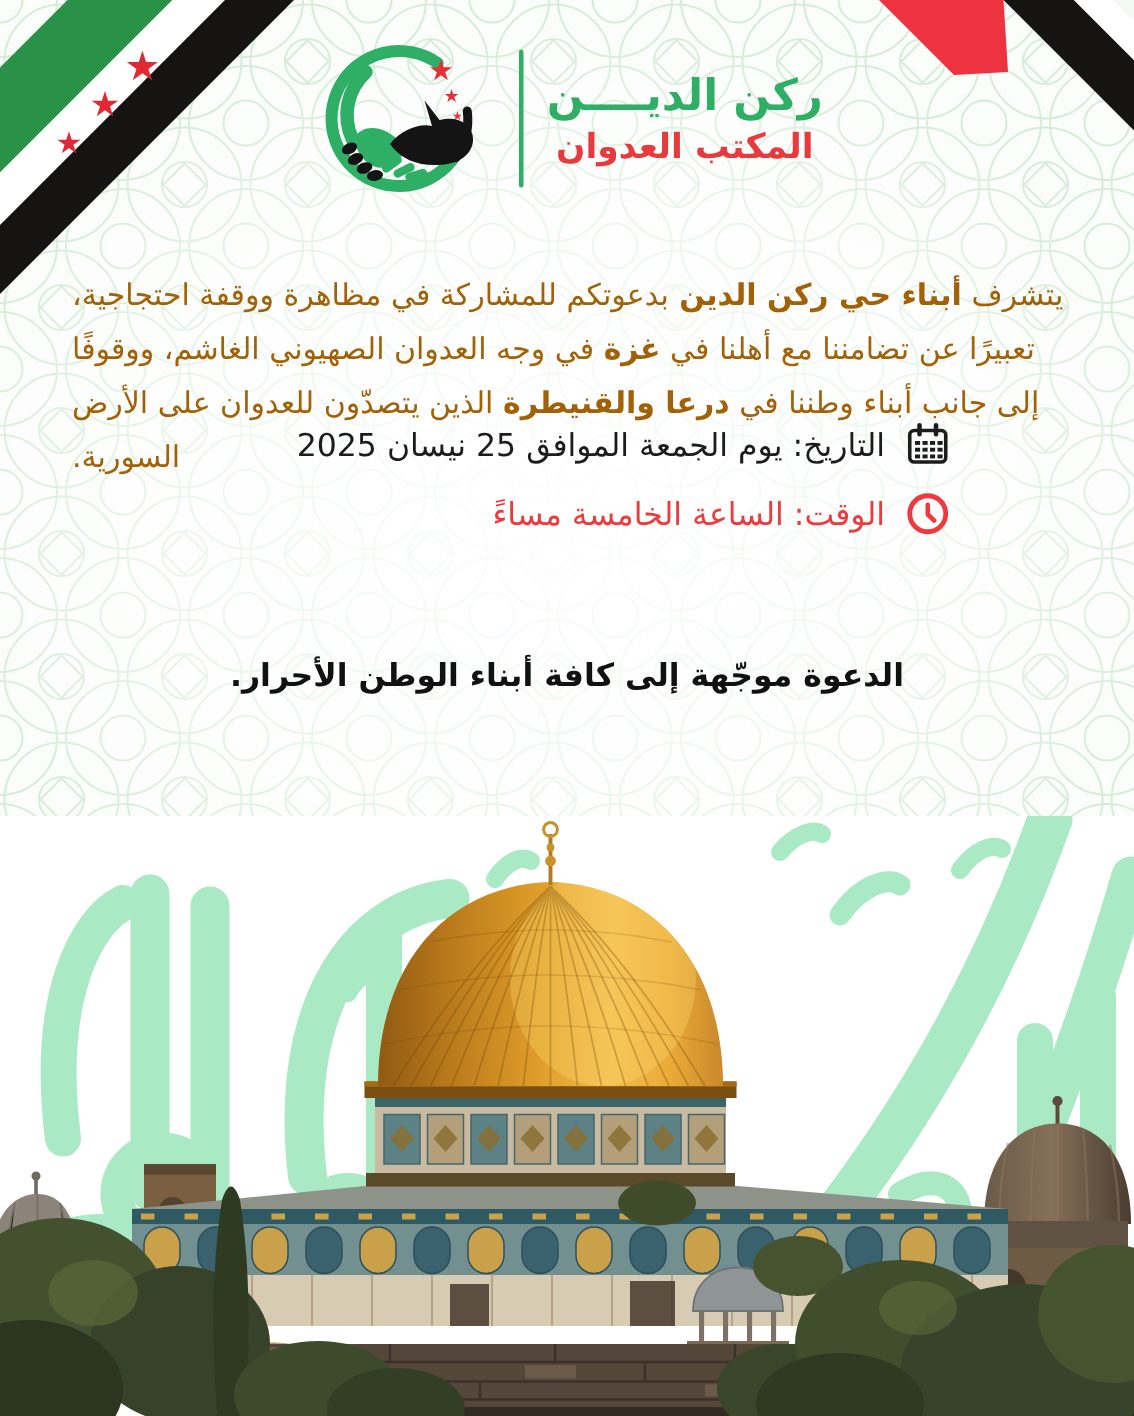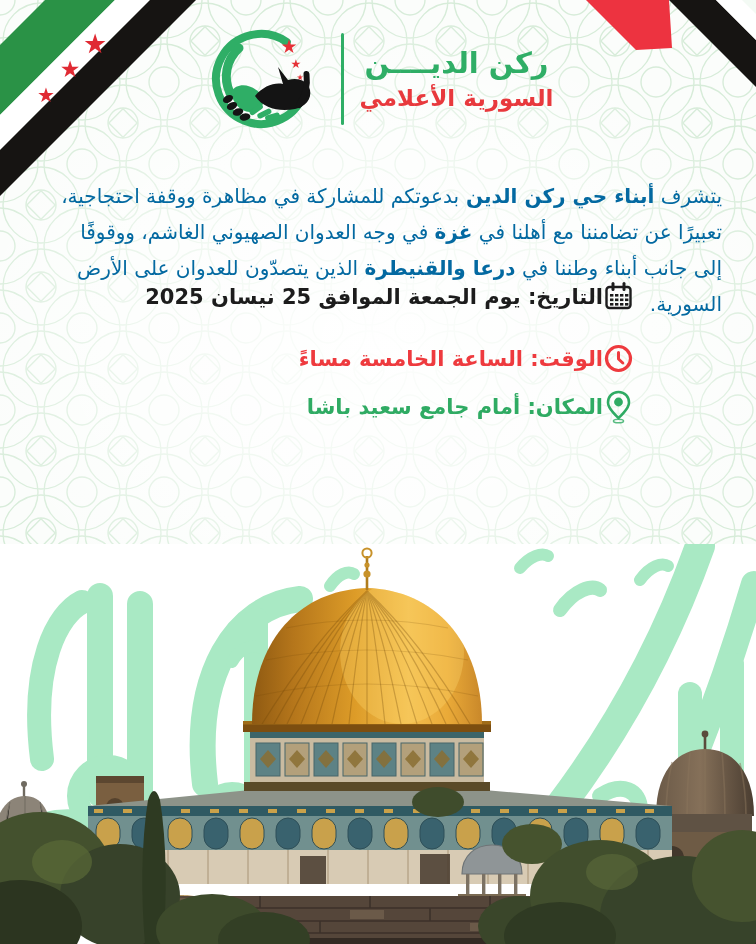--- a/index.html
+++ b/index.html
@@ -21,36 +21,36 @@
     position:absolute;top:22px;left:0;right:0;
     display:flex;justify-content:center;align-items:center;gap:16px;
   }
   .logo-text{direction:rtl;text-align:center;line-height:1.15;}
   .logo-title{color:#2fae66;font-size:29px;font-weight:bold;}
   .logo-sub{color:#e8393d;font-size:23px;font-weight:bold;margin-top:5px;}
   .vdivider{width:3px;height:92px;background:#2fae66;border-radius:2px;}
 
   .intro{
     position:absolute;top:158px;left:48px;right:34px;
-    direction:rtl;text-align:right;color:#0369a1;
+    direction:rtl;text-align:left;color:#a16207;
     font-size:20px;line-height:36px;
   }
   .b{font-weight:bold;}
 
   .details{
     position:absolute;top:281px;left:60px;right:122px;
     display:flex;flex-direction:column;gap:15px;
   }
   .detail-row{
-    direction:rtl;display:flex;align-items:center;
-    font-size:21px;font-weight:bold;white-space:nowrap;
+    direction:rtl;display:flex;align-items:center;gap:13px;
+    font-size:21px;font-weight:normal;white-space:nowrap;
   }
   .detail-row .dicon{flex:0 0 auto;display:flex;align-items:center;}
   .row-date{color:#1c1c1c;}
-  .row-time{color:#ee3a3e;margin-top:16px;}
+  .row-time{color:#ee3a3e;}
   .row-loc{color:#2fab63;}
 
   .outro{
     position:absolute;top:429px;left:96px;right:96px;
     direction:rtl;text-align:center;color:#191919;
     font-size:20px;line-height:35px;
   }
   .cta{font-weight:bold;font-size:21px;margin-top:4px;color:#111;}
 
   .art{position:absolute;left:0;top:544px;width:756px;height:400px;}
@@ -123,21 +123,21 @@
     <g fill="#2fae66">
       <rect x="46" y="85" width="15" height="5.6" rx="2.8" transform="rotate(-36 53 88)"></rect>
       <rect x="54" y="89" width="15" height="5.6" rx="2.8" transform="rotate(-26 61 92)"></rect>
       <rect x="62" y="92" width="15" height="5.6" rx="2.8" transform="rotate(-16 69 95)"></rect>
       <rect x="70" y="93" width="14" height="5.4" rx="2.7" transform="rotate(-6 77 96)"></rect>
     </g>
   </svg>
   <div class="vdivider"></div>
   <div class="logo-text">
     <div class="logo-title">ركن الديــــن</div>
-    <div class="logo-sub">السورية الأعلامي</div>
+    <div class="logo-sub">المكتب العدوان</div>
   </div>
 </div>
 
 <p class="intro"><span>يتشرف </span><span class="b">أبناء حي ركن الدين </span><span> بدعوتكم للمشاركة في مظاهرة ووقفة احتجاجية، تعبيرًا عن تضامننا مع أهلنا في </span><span class="b">غزة</span><span> في وجه العدوان الصهيوني الغاشم، ووقوفًا إلى جانب أبناء وطننا في </span><span class="b">درعا والقنيطرة</span><span> الذين يتصدّون للعدوان على الأرض السورية.</span></p>
 
 <div class="details">
   <div class="detail-row row-date">
     <span class="dicon">
       <svg width="31" height="31" viewBox="0 0 31 31">
         <rect x="3.5" y="6" width="24" height="21" rx="3" fill="none" stroke="#1c1c1c" stroke-width="2.4"></rect>
@@ -163,33 +163,24 @@
   </div>
   <div class="detail-row row-time">
     <span class="dicon">
       <svg width="31" height="31" viewBox="0 0 31 31">
         <circle cx="15.5" cy="15.5" r="12" fill="none" stroke="#ee3a3e" stroke-width="3.2"></circle>
         <path d="M15.5,9.5 L15.5,16 L19.8,20" fill="none" stroke="#ee3a3e" stroke-width="3" stroke-linecap="round" stroke-linejoin="round"></path>
       </svg>
     </span>
     <span>الوقت: الساعة الخامسة مساءً</span>
   </div>
-  <div class="detail-row row-loc">
-    <span class="dicon">
-      <svg width="31" height="36" viewBox="0 0 31 36">
-        <path d="M15.5,3 C9,3 5,8 5,13.5 C5,20 15.5,29 15.5,29 C15.5,29 26,20 26,13.5 C26,8 22,3 15.5,3 Z" fill="none" stroke="#2fab63" stroke-width="2.6"></path>
-        <circle cx="15.5" cy="13" r="4.4" fill="#2fab63"></circle>
-        <ellipse cx="15.5" cy="32" rx="5" ry="1.8" fill="none" stroke="#2fab63" stroke-width="1.6" opacity=".8"></ellipse>
-      </svg>
-    </span>
-    <span>المكان: أمام جامع سعيد باشا</span>
-  </div>
 </div>
 
 <div class="outro">
+  <div class="cta">الدعوة موجّهة إلى كافة أبناء الوطن الأحرار.</div>
 </div>
 
 <svg class="art" width="756" height="400" viewBox="0 0 756 400">
   <defs>
     <linearGradient id="goldGrad" x1="0" y1="0" x2="1" y2="0">
       <stop offset="0" stop-color="#8f5a12"></stop>
       <stop offset=".18" stop-color="#b5761b"></stop>
       <stop offset=".45" stop-color="#dd9c28"></stop>
       <stop offset=".68" stop-color="#f2bd4e"></stop>
       <stop offset=".85" stop-color="#eaaa38"></stop>

